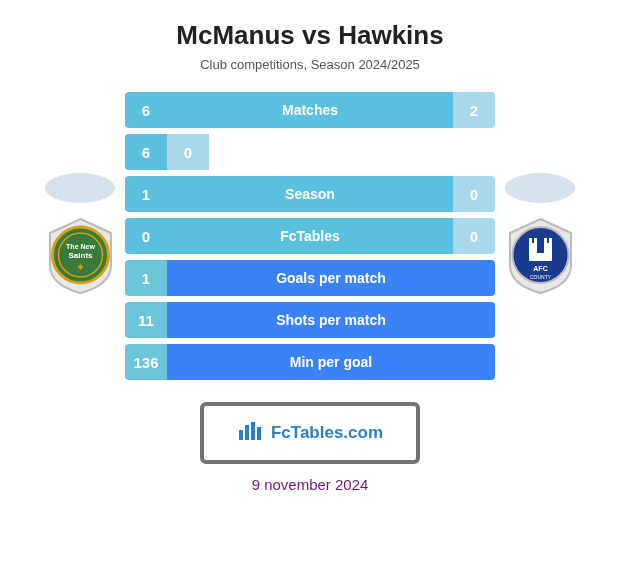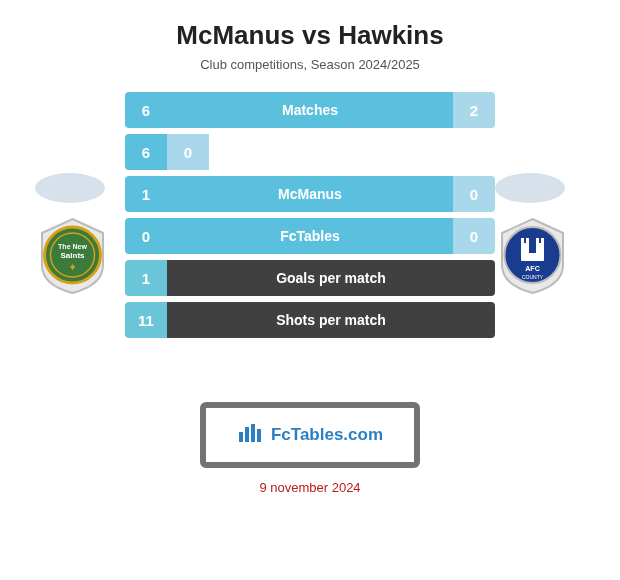--- a/index.html
+++ b/index.html
@@ -97,68 +97,69 @@
       align-items: center;
       justify-content: center;
       height: 100%;
     }
 
     
     .stat-row.single-row .stat-left {
       background: #6bc5d9;
     }
     .stat-row.single-row .stat-center {
-      background: #404040;
+      background: #3b82f6;
     }
 
     .fc-tables-banner {
       margin: 22px auto 12px;
       display: flex;
       align-items: center;
       justify-content: center;
       background: #fff;
-      border: 6px solid #737373;
+      border: 4px solid #737373;
       border-radius: 6px;
       padding: 12px 30px;
       gap: 10px;
       width: 220px;
     }
 
     .fc-tables-icon {
       color: #2b7fc2;
       font-size: 22px;
       font-weight: bold;
     }
 
     .fc-tables-text {
       font-size: 17px;
       font-weight: bold;
       color: #2b7fc2;
     }
 
     .date-footer {
       text-align: center;
-      font-size: 13px;
-      color: #b91c1c;
+      font-size: 15px;
+      color: #701a75;
       margin-top: 6px;
       margin-bottom: 10px;
     }
 
     
     .ellipse-left, .ellipse-right {
       width: 70px;
       height: 30px;
       background: #b0c4d8;
       border-radius: 50%;
       opacity: 0.5;
     }
 
     .side-col {
       display: flex;
       flex-direction: column;
+      align-items: center;
       gap: 12px;
       width: 90px;
     }
   </style>
 </head>
 <body>
 
 <div class="page-wrapper">
   <div class="title">McManus vs Hawkins</div>
   <div class="subtitle">Club competitions, Season 2024/2025</div>
@@ -192,37 +193,39 @@
           <div class="stat-left">6</div>
           <div class="stat-center">Matches</div>
           <div class="stat-right">2</div>
         </div>
         <div class="stat-row">
           <div class="stat-left">6</div>
           <div class="stat-right">0</div>
         </div>
         <div class="stat-row">
           <div class="stat-left">1</div>
-          <div class="stat-center">McManus</div>
+          <div class="stat-center">Season</div>
           <div class="stat-right">0</div>
         </div>
         <div class="stat-row">
           <div class="stat-left">0</div>
           <div class="stat-center">FcTables</div>
           <div class="stat-right">0</div>
         </div>
         <div class="stat-row single-row">
           <div class="stat-left">1</div>
           <div class="stat-center">Goals per match</div>
         </div>
         <div class="stat-row single-row">
           <div class="stat-left">11</div>
           <div class="stat-center">Shots per match</div>
         </div>
         <div class="stat-row single-row">
+          <div class="stat-left">136</div>
+          <div class="stat-center">Min per goal</div>
         </div>
       </div>
 
     <div class="side-col">
       <div class="ellipse-right"></div>
 
       <div>
         <svg width="75" height="80" viewBox="0 0 75 80">
           <path d="M37.5,4 L68,18 L68,50 Q68,70 37.5,78 Q7,70 7,50 L7,18 Z" fill="#e8e8e8" stroke="#bbb" stroke-width="2"></path>
 

